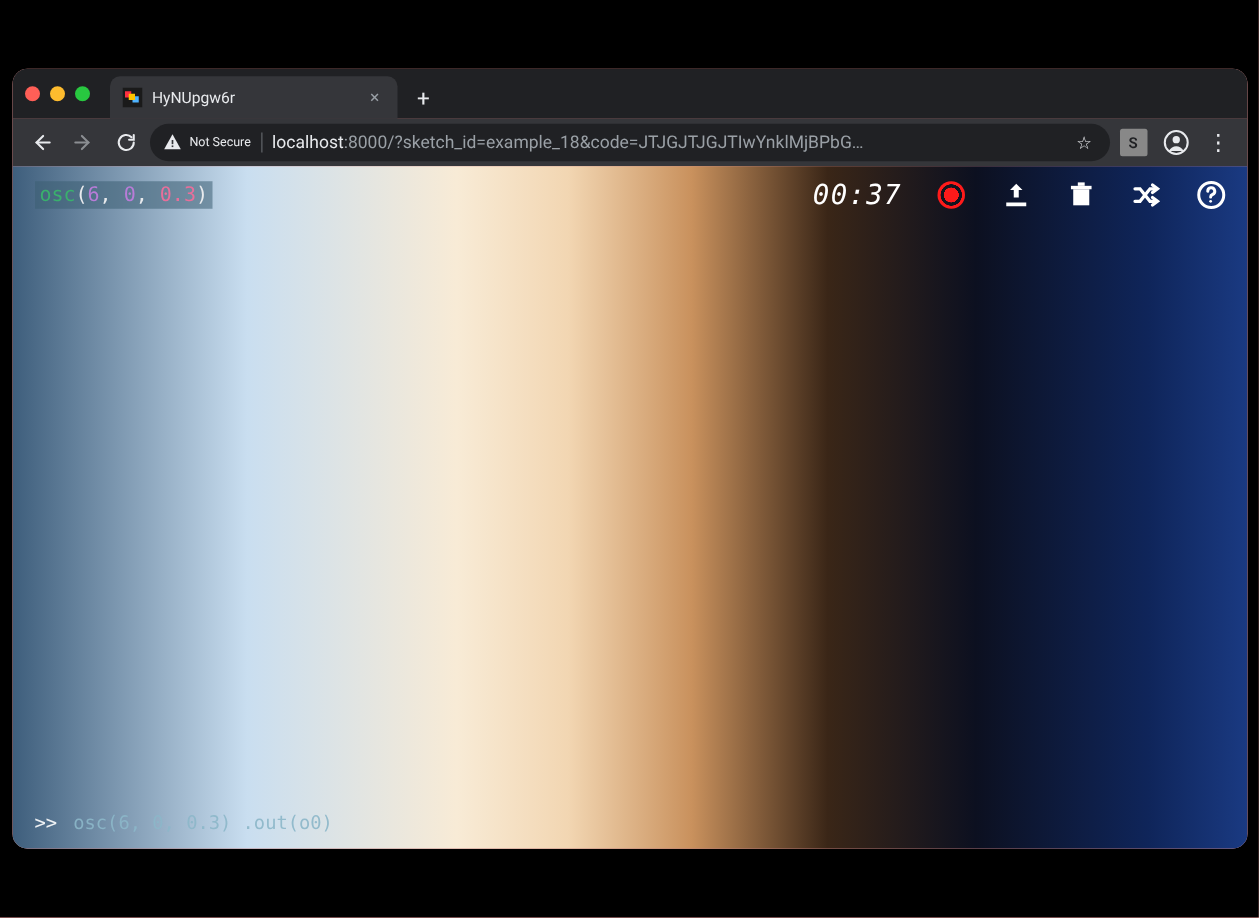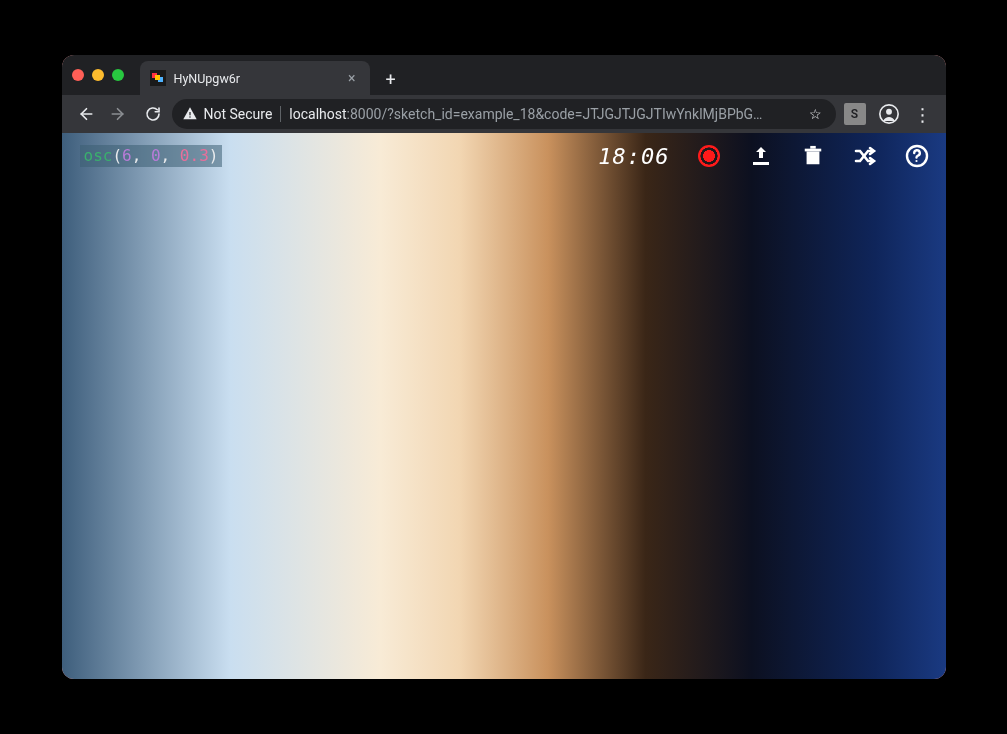--- a/index.html
+++ b/index.html
@@ -6,21 +6,21 @@
     body {
       background: #000;
       font-family: -apple-system, BlinkMacSystemFont, "Segoe UI", Roboto, sans-serif;
       width: 1007px;
       height: 734px;
       display: flex;
       align-items: center;
       justify-content: center;
     }
     .window {
-      width: 884px;
+      width: 988px;
       height: 624px;
       background: #fca5a5;
       border-radius: 12px;
       overflow: hidden;
       box-shadow: 0 20px 60px rgba(0,0,0,0.6);
       display: flex;
       flex-direction: column;
     }
     
     .tabbar {
@@ -85,21 +85,21 @@
       border-radius: 15px;
       display: flex;
       align-items: center;
       padding: 0 10px;
       color: #e8eaed;
       font-size: 14px;
       gap: 8px;
     }
     .nsec {
       display:flex; align-items:center; gap:6px;
-      color:#e8eaed; font-size: 14px;
+      color:#e8eaed; font-size: 10px;
       padding-right: 8px;
       border-right: 1px solid #5f6367;
     }
     .url { font-size: 14px; white-space: nowrap; overflow:hidden; text-overflow:ellipsis; }
     .url .fade { color:#9aa0a6;margin-top:42px; }
     .omni-star { color:#e8eaed; margin-left: auto; padding: 0 4px; }
     .s-badge {
       width: 22px; height: 22px; background:#888; color:#202124;
       font-weight:600; font-size:12px; display:flex; align-items:center; justify-content:center;
       border-radius:2px;
@@ -233,21 +233,21 @@
     <div class="tb-btn" style="font-size:18px;">⋮</div>
   </div>
 
   <div class="content">
 
     <div class="code-editor">
       <div><span class="row"><span class="tok-fn">osc</span><span class="tok-pun">(</span><span class="tok-num">6</span><span class="tok-pun">, </span><span class="tok-num">0</span><span class="tok-pun">, </span><span class="tok-num2">0.3</span><span class="tok-pun">)</span></span></div>
     </div>
 
     <div class="hud">
-      <span class="timer">18:06</span>
+      <span class="timer">00:37</span>
       <div class="hud-btn">
         <span class="rec-icon"></span>
       </div>
       <div class="hud-btn">
         <svg width="24" height="24" viewBox="0 0 24 24" fill="#fff">
             <path d="M12 3l5 5h-3v6h-4V8H7l5-5z"></path>
             <rect x="4" y="18" width="16" height="3"></rect>
           </svg>
       </div>
       <div class="hud-btn">
@@ -267,15 +267,19 @@
       </div>
       <div class="hud-btn">
         <svg width="24" height="24" viewBox="0 0 24 24" fill="none" stroke="#fff" stroke-width="2.4">
             <circle cx="12" cy="12" r="10"></circle>
             <path d="M9.2 9a2.8 2.8 0 1 1 3.8 2.6c-1 .4-1.5 1-1.5 2" stroke-linecap="round"></path>
             <circle cx="11.5" cy="17" r="1.1" fill="#fff" stroke="none"></circle>
           </svg>
       </div>
     </div>
 
+    <div class="console-bar">
+      <span class="prompt">&gt;&gt;</span>
+      <span class="osc">osc(6, 0, 0.3) .out(o0)</span>
+    </div>
 
   </div>
 </div>
 
 </body></html>

